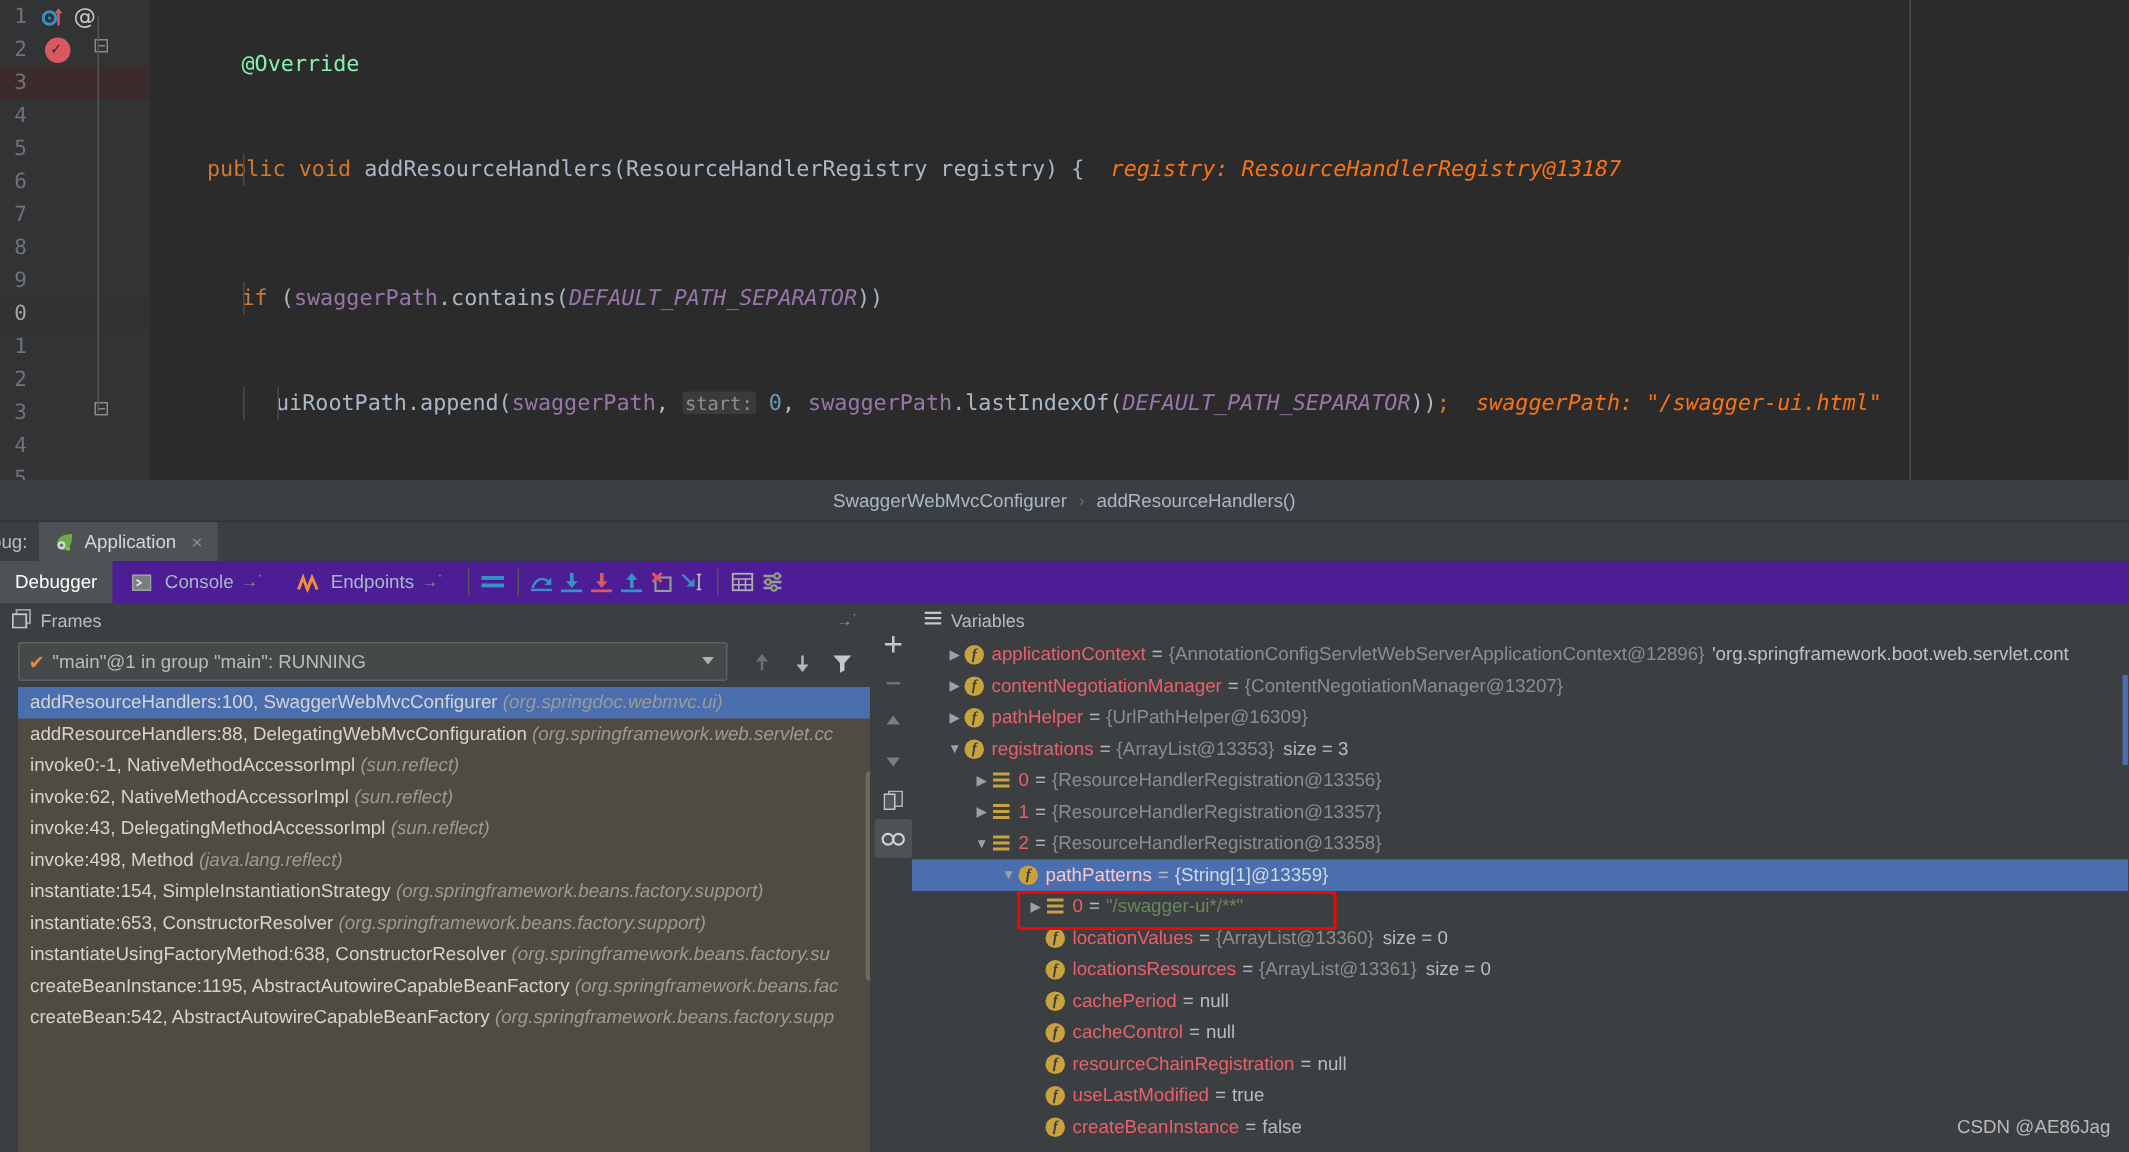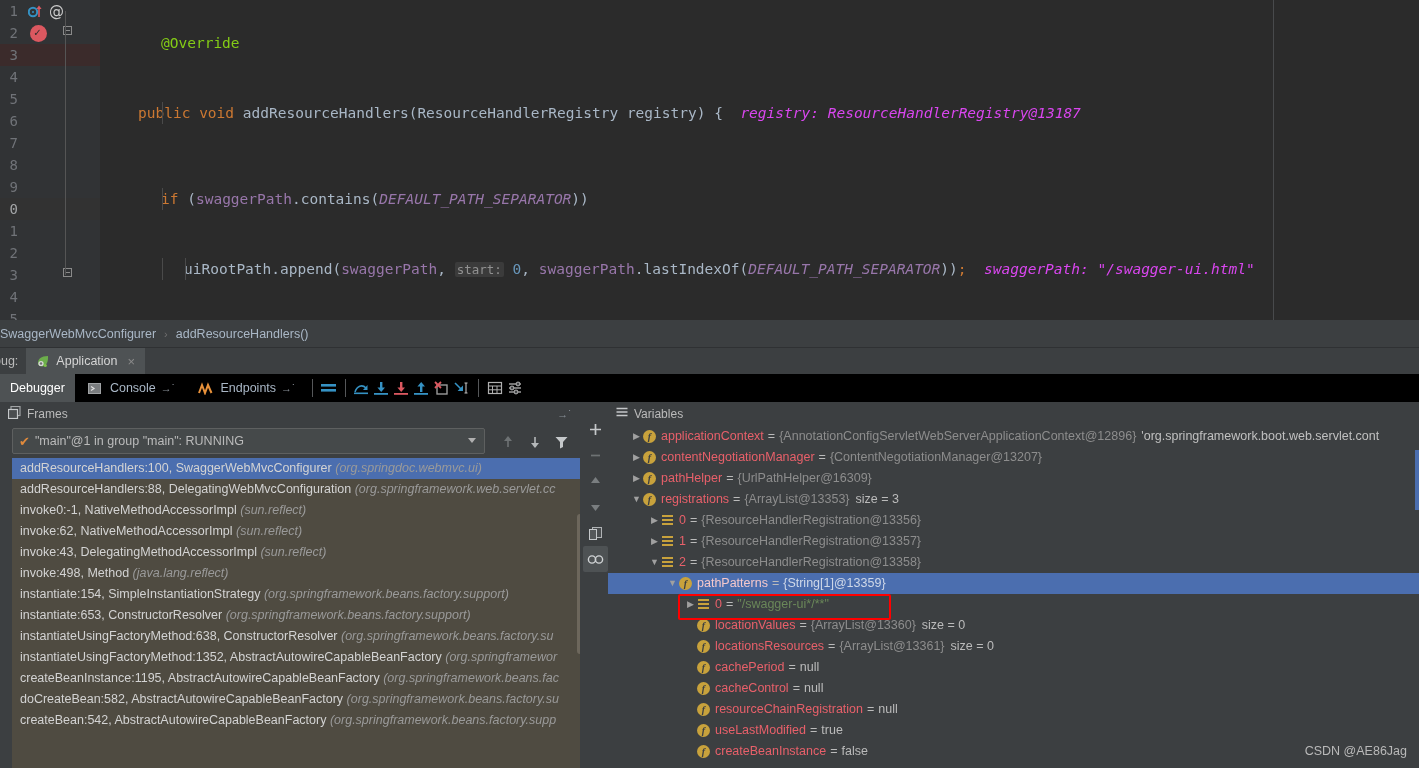--- a/index.html
+++ b/index.html
@@ -72,59 +72,59 @@
     height: 22px; line-height: 22px; position: relative; padding-left: 8px;
     color: #a9b7c6;
   }
   .cline.bphl { background: #3b2b2b; }
   .indent-guide {
     position: absolute; top: 0; width: 1px; height: 22px; background: #4a4a4a;
   }
   .kw { color: #cc7832; }
   .fld { color: #9876aa; }
   .const { color: #9876aa; font-style: italic; }
-  .anno { color: #84cc16; }
+  .anno { color: #86efac; }
   .num { color: #6897bb; }
-  .hint { color: #d946ef; font-style: italic; }
+  .hint { color: #f97316; font-style: italic; }
   .phint {
     color: #909090; background: #3b3b3b; border-radius: 2px;
     padding: 0 2px; font-size: 12.5px; font-style: normal;
   }
   .punc { color: #a9b7c6; }
   .semi { color: #cc7832; }
   .vguide {
     position: absolute; left: 1273px; top: 0; width: 1px; height: 320px; background: #484a4c;
   }
 
   
   .breadcrumb {
     position: absolute; left: 0; top: 320px; width: 1419px; height: 27px;
     background: #3c3f41; color: #a9b7c6; font-size: 12.5px;
-    display: flex; align-items: center; gap: 8px;
+    display: flex; align-items: center; gap: 8px; justify-content: center;
   }
   .bc-sep { color: #707070; font-size: 11px; }
 
   
   .debugbar {
     position: absolute; left: 0; top: 347px; width: 1419px; height: 27px;
     background: #3c3f41; display: flex; align-items: center;
     border-top: 1px solid #2f3133;
   }
   .debug-label { color: #bbbbbb; font-size: 12.5px; padding-left: 0px; margin-left: -6px; }
   .runtab {
     display: flex; align-items: center; gap: 6px; height: 27px; padding: 0 10px;
     background: #4e5254; margin-left: 8px; color: #d5d5d5; font-size: 12.5px;
   }
   .leaf-icon { width: 14px; height: 14px; position: relative; }
   .tab-close { color: #8a8a8a; font-size: 13px; margin-left: 4px; }
 
   
   .toolbar {
     position: absolute; left: 0; top: 374px; width: 1419px; height: 28px;
-    background: #000000; display: flex; align-items: center;
+    background: #4c1d95; display: flex; align-items: center;
   }
   .tbtab {
     height: 28px; display: flex; align-items: center; gap: 5px; padding: 0 10px;
     color: #a9b7c6; font-size: 12.5px;
   }
   .tbtab.active { background: #4e5254; color: #ffffff; }
   .tb-sep { width: 1px; height: 18px; background: #555759; margin: 0 6px; }
   .tb-icon { width: 20px; height: 20px; display: flex; align-items: center; justify-content: center; }
 
   
@@ -484,23 +484,21 @@
         <span class="pkg">(org.springdoc.webmvc.ui)</span>
       </div>
       <div class="frame-row"><span>addResourceHandlers:88, DelegatingWebMvcConfiguration</span> <span class="pkg">(org.springframework.web.servlet.cc</span></div>
       <div class="frame-row"><span>invoke0:-1, NativeMethodAccessorImpl</span> <span class="pkg">(sun.reflect)</span></div>
       <div class="frame-row"><span>invoke:62, NativeMethodAccessorImpl</span> <span class="pkg">(sun.reflect)</span></div>
       <div class="frame-row"><span>invoke:43, DelegatingMethodAccessorImpl</span> <span class="pkg">(sun.reflect)</span></div>
       <div class="frame-row"><span>invoke:498, Method</span> <span class="pkg">(java.lang.reflect)</span></div>
       <div class="frame-row"><span>instantiate:154, SimpleInstantiationStrategy</span> <span class="pkg">(org.springframework.beans.factory.support)</span></div>
       <div class="frame-row"><span>instantiate:653, ConstructorResolver</span> <span class="pkg">(org.springframework.beans.factory.support)</span></div>
       <div class="frame-row"><span>instantiateUsingFactoryMethod:638, ConstructorResolver</span> <span class="pkg">(org.springframework.beans.factory.su</span></div>
-      <div class="frame-row"><span>instantiateUsingFactoryMethod:1352, AbstractAutowireCapableBeanFactory</span> <span class="pkg">(org.springframewor</span></div>
       <div class="frame-row"><span>createBeanInstance:1195, AbstractAutowireCapableBeanFactory</span> <span class="pkg">(org.springframework.beans.fac</span></div>
-      <div class="frame-row"><span>doCreateBean:582, AbstractAutowireCapableBeanFactory</span> <span class="pkg">(org.springframework.beans.factory.su</span></div>
       <div class="frame-row"><span>createBean:542, AbstractAutowireCapableBeanFactory</span> <span class="pkg">(org.springframework.beans.factory.supp</span></div>
       <div class="frames-scroll"></div>
     </div>
   </div>
 
   <div class="frames-side">
     <div class="side-btn" style="margin-top:14px">
       <svg width="13" height="13" viewBox="0 0 13 13">
           <path d="M6.5 1 V12 M1 6.5 H12" stroke="#c5c8ca" stroke-width="1.7"></path>
         </svg>

